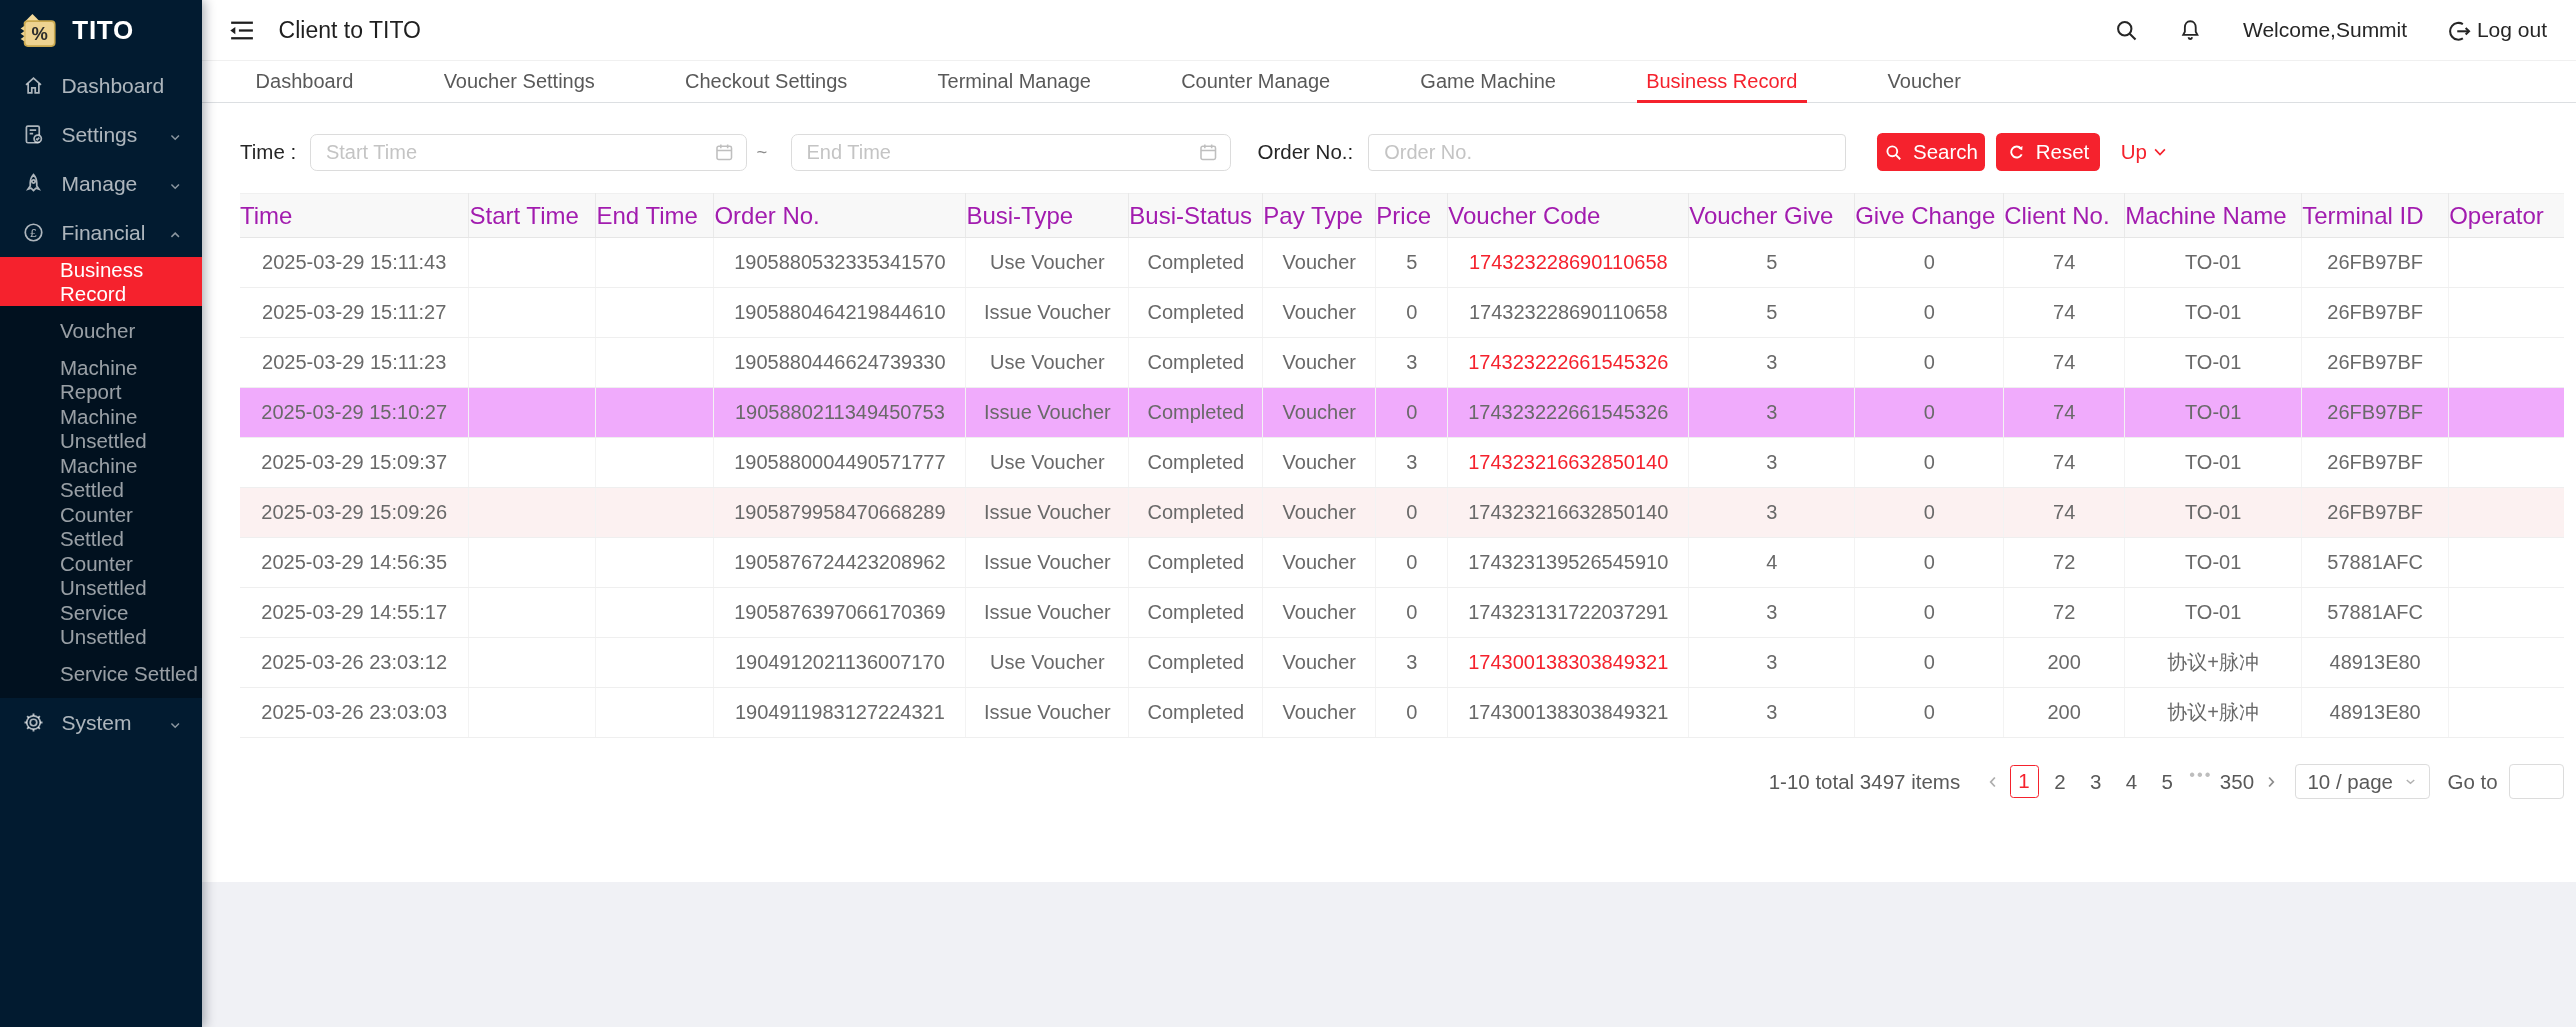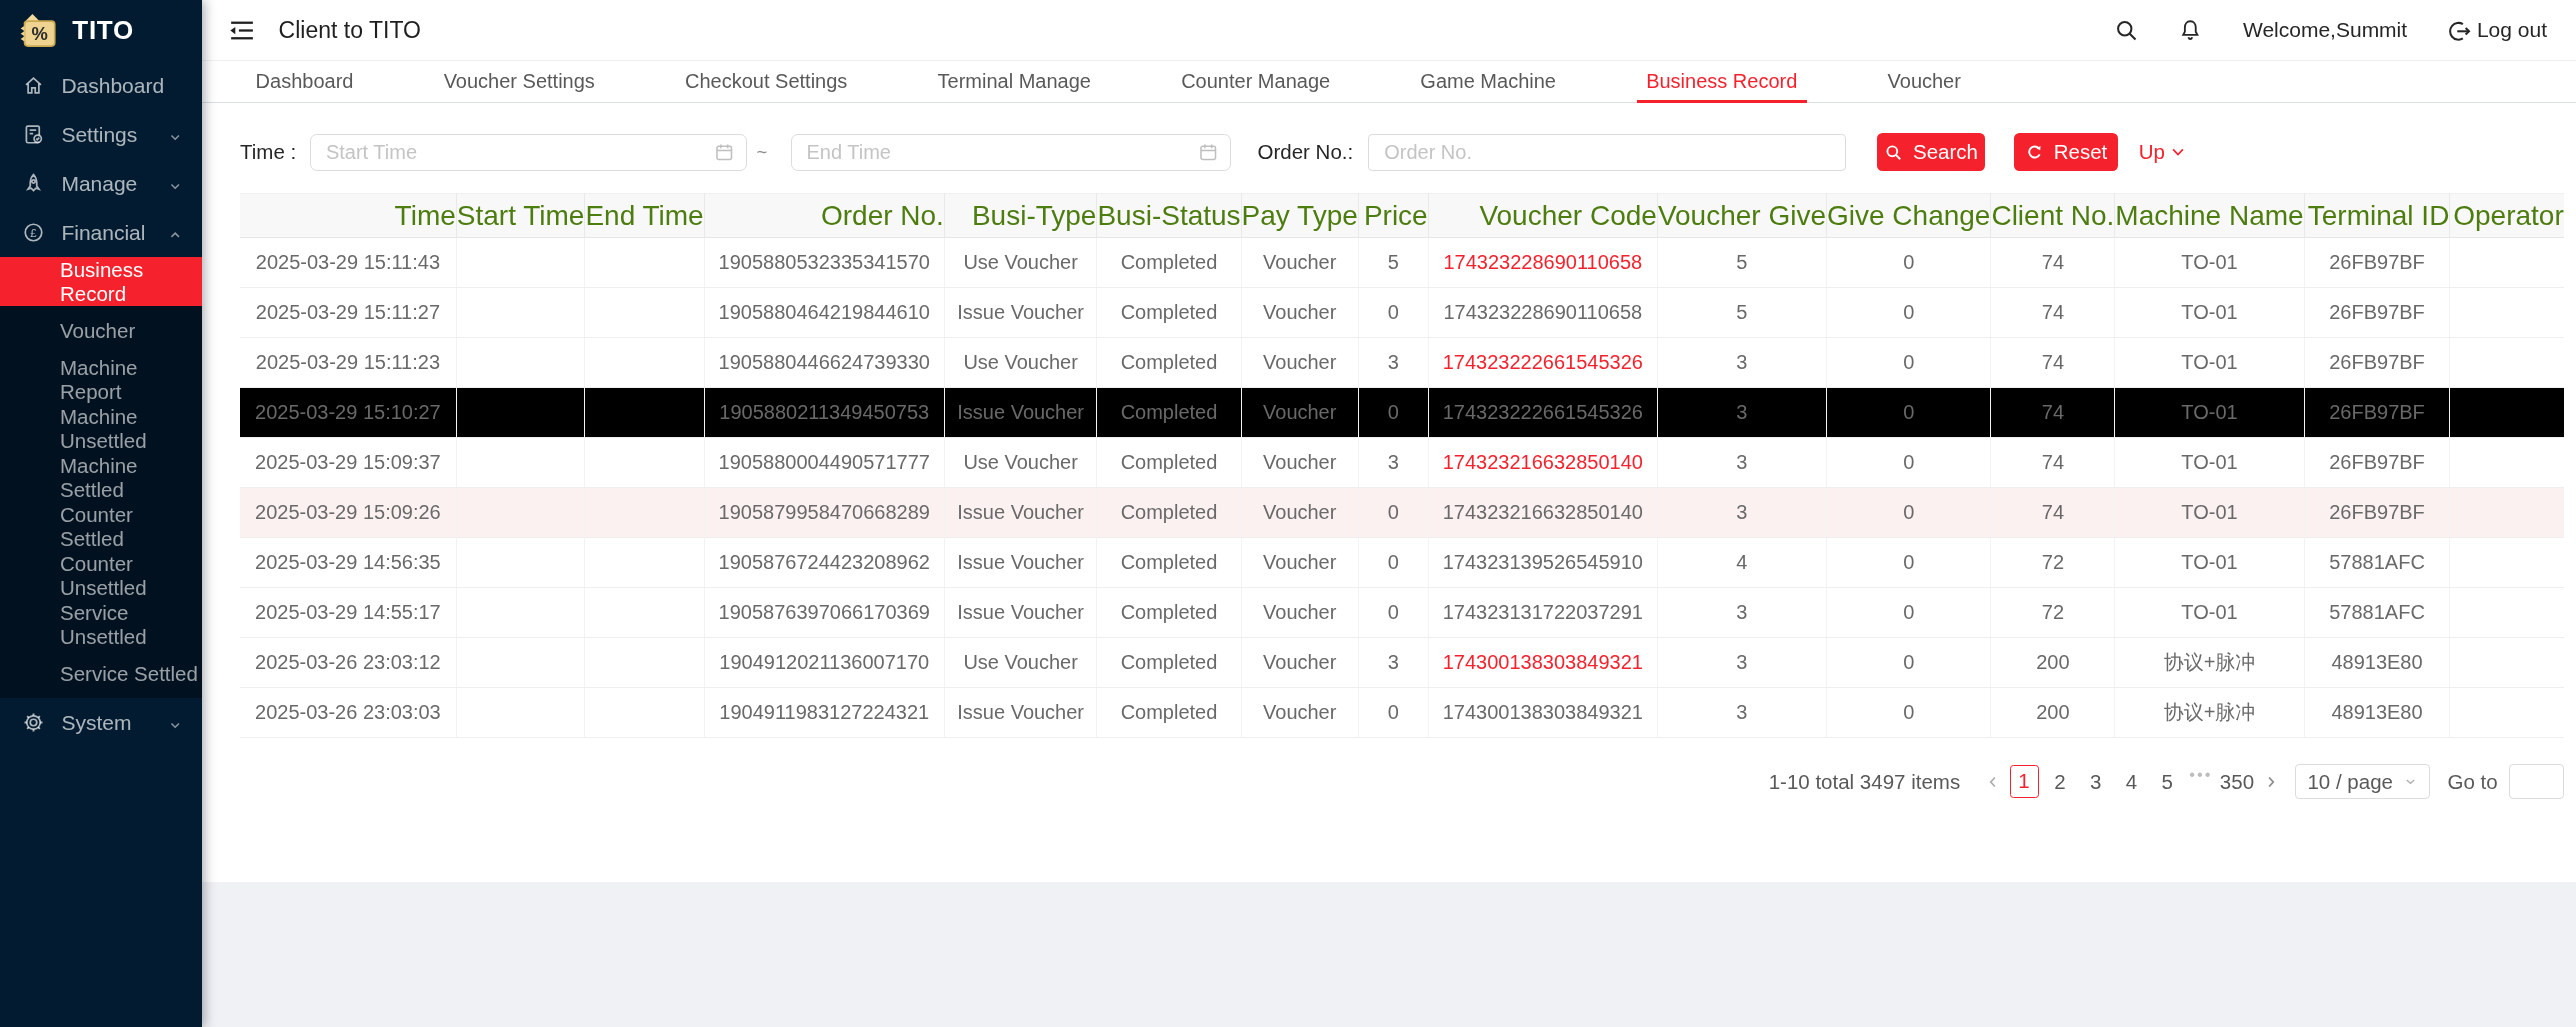--- a/index.html
+++ b/index.html
@@ -61,37 +61,37 @@
   .order-label { margin-left:27px; margin-right:2.7px; }
   .order-input { width:478px; height:37px; border:1.4px solid #dcdcdc; border-radius:4.1px;
                  margin-left:12.3px; font-size:20px; padding:0 15px; outline:none; color:#555;
                  font-family:inherit; }
   input::placeholder { color:#c4c4c4; }
   .btn { display:inline-flex; align-items:center; justify-content:center; gap:9.6px;
          background:#f5222d; color:#fff; border:none; border-radius:5.5px; height:38px;
          font-size:20.5px; cursor:pointer; font-family:inherit; }
   .btn svg { width:19px; height:19px; }
   .btn-search { width:108px; margin-left:31px; }
-  .btn-reset { width:104px; margin-left:29px; }
+  .btn-reset { width:104px; margin-left:11px; }
   .up-link { margin-left:20.5px; color:#f5222d; font-size:20.5px; display:inline-flex;
              align-items:center; gap:4.1px; cursor:pointer; }
   .up-link svg { width:18px; height:18px; }
   .export-row { margin-top:26px; }
   .btn-export { width:100px; height:35px; }
 
   
   table { border-collapse:collapse; table-layout:fixed; margin-top:22px; }
-  th { background:#f8f8f8; height:44px; font-size:28px; color:#4d7c0f; font-weight:normal;
+  th { background:#f8f8f8; height:44px; font-size:24px; color:#a21caf; font-weight:normal;
        border-right:0.7px solid #e9e9e9; border-bottom:0.7px solid #e6e6e6; border-top:0.7px solid #f0f0f0;
-       text-align:right; white-space:nowrap; overflow:hidden; }
+       text-align:left; white-space:nowrap; overflow:hidden; }
   td { height:50px; font-size:20px; color:#696969; text-align:center;
        border-right:0.7px solid #f3f3f3; border-bottom:0.7px solid #efefef;
        white-space:nowrap; overflow:hidden; }
   th:last-child, td:last-child { border-right:none; }
-  tr.r-faint td { background:#000000; }
+  tr.r-faint td { background:#f0abfc; }
   tr.r-strong td { background:#fcf1f1; }
   td.code-link { color:#f5222d; cursor:pointer; }
 
   
   .pager { display:flex; align-items:center; justify-content:flex-end; margin-top:26px;
            font-size:20.5px; color:#595959; }
   .pg-summary { margin-right:19px; }
   .pg-arrow { width:27px; height:33px; display:flex; align-items:center; justify-content:center;
               color:#aeaeae; cursor:pointer; }
   .pg-arrow svg { width:18px; height:18px; }

